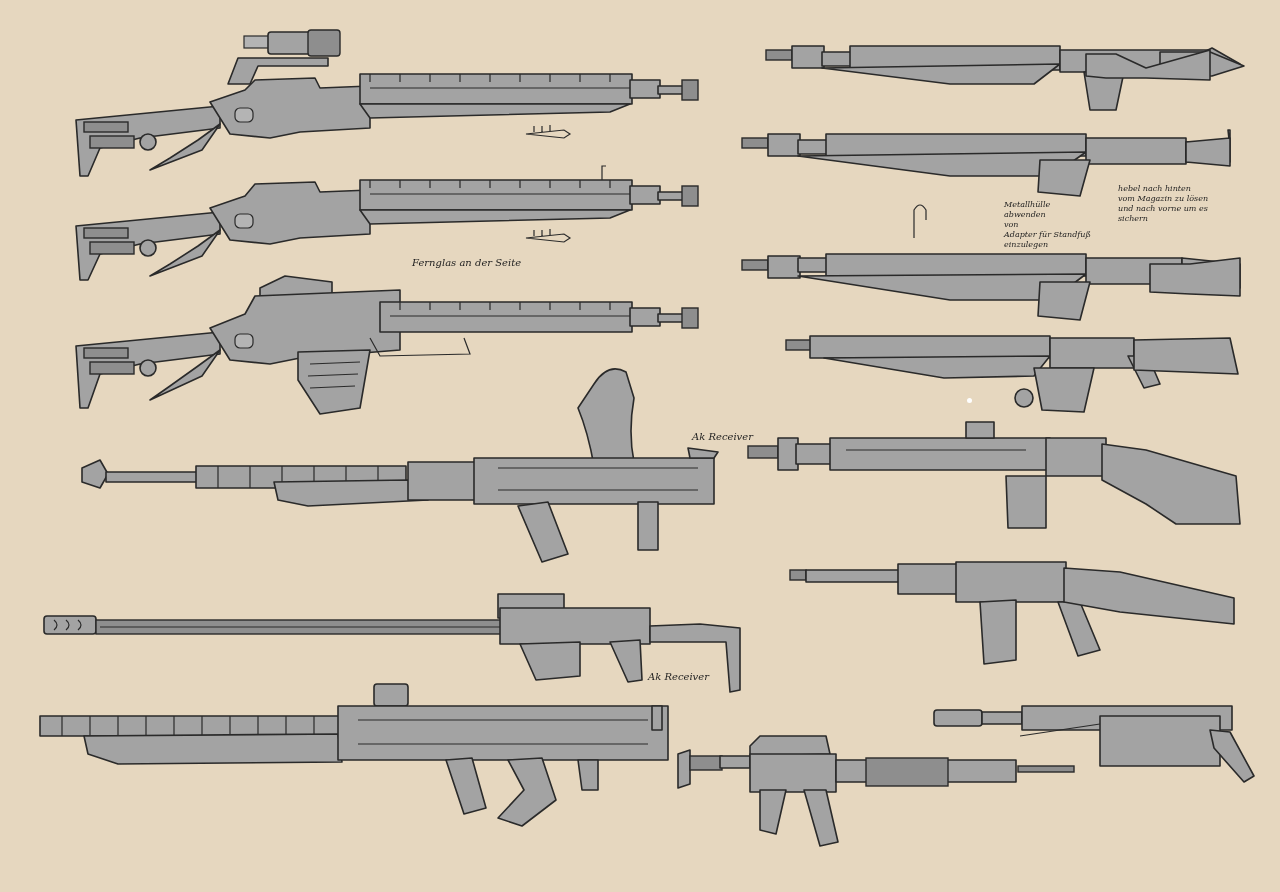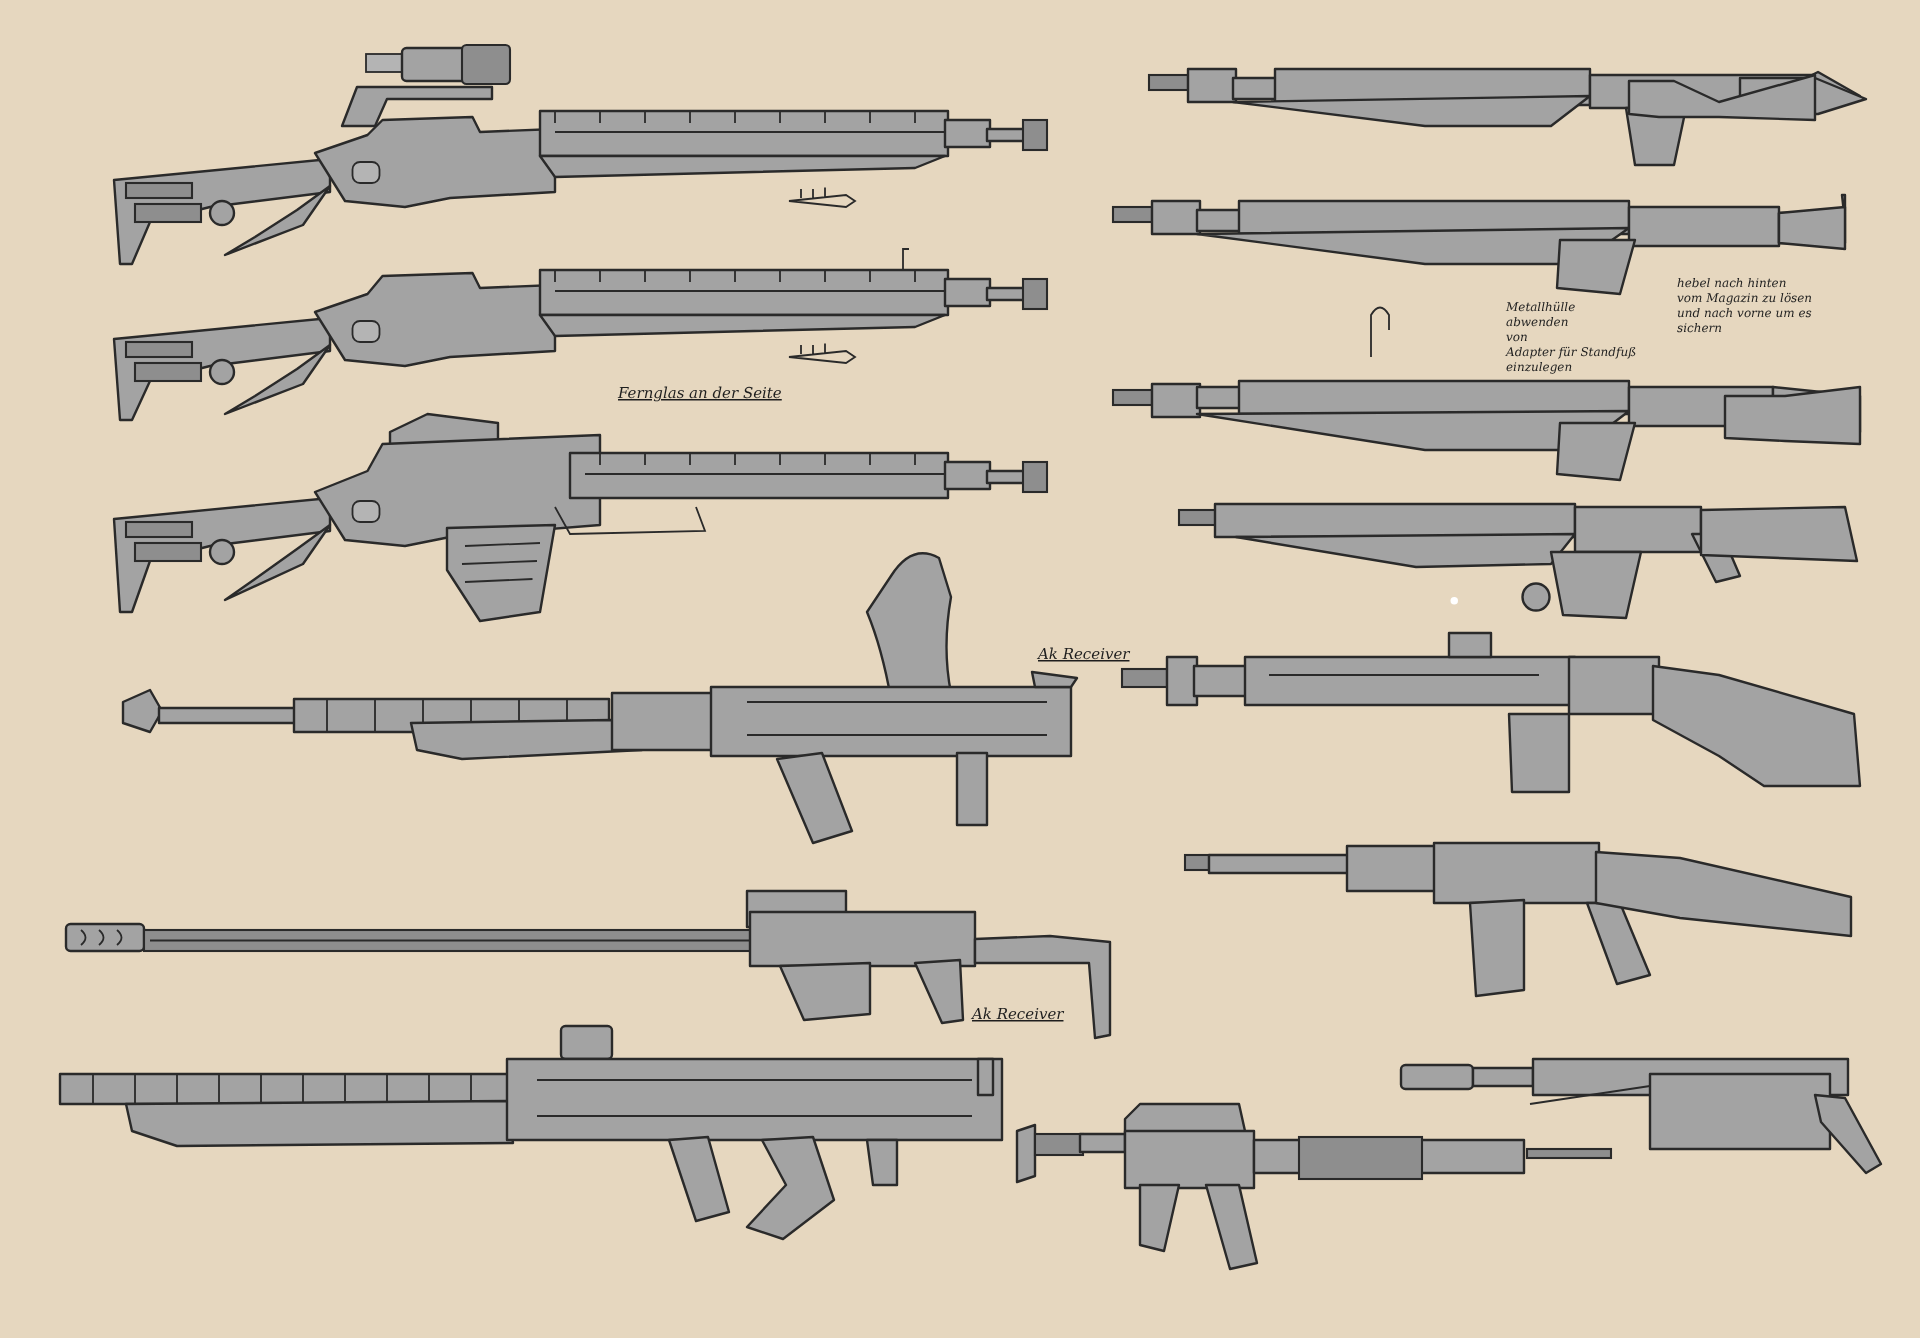--- a/index.html
+++ b/index.html
@@ -5,21 +5,21 @@
   html,body{margin:0;padding:0;}
   body{width:1280px;height:892px;background:#E6D7BF;position:relative;overflow:hidden;font-family:"DejaVu Sans",sans-serif;}
   .sheet{position:absolute;left:0;top:0;width:1280px;height:892px;}
   .weapon{position:absolute;}
   .weapon svg{display:block;overflow:visible;}
   .g{fill:#A3A3A3;stroke:#2A2A2A;stroke-width:1.6;stroke-linejoin:round;}
   .gd{fill:#8E8E8E;stroke:#2A2A2A;stroke-width:1.4;}
   .gl{fill:#B4B4B4;stroke:#2A2A2A;stroke-width:1.2;}
   .ln{fill:none;stroke:#2A2A2A;stroke-width:1.2;}
   .note{position:absolute;font-family:"DejaVu Serif",serif;font-style:italic;color:#1E1E1E;font-size:8px;line-height:10px;white-space:pre;}
-  .note.big{font-size:10px;text-decoration:underline;}
+  .note.big{font-size:10px;}
   .dot{position:absolute;width:5px;height:5px;border-radius:50%;background:#fff;}
 </style>
 </head>
 <body>
 
 <div class="sheet">
 
   <div class="weapon" style="left:70px;top:28px;">
     <svg width="640" height="160">
 

